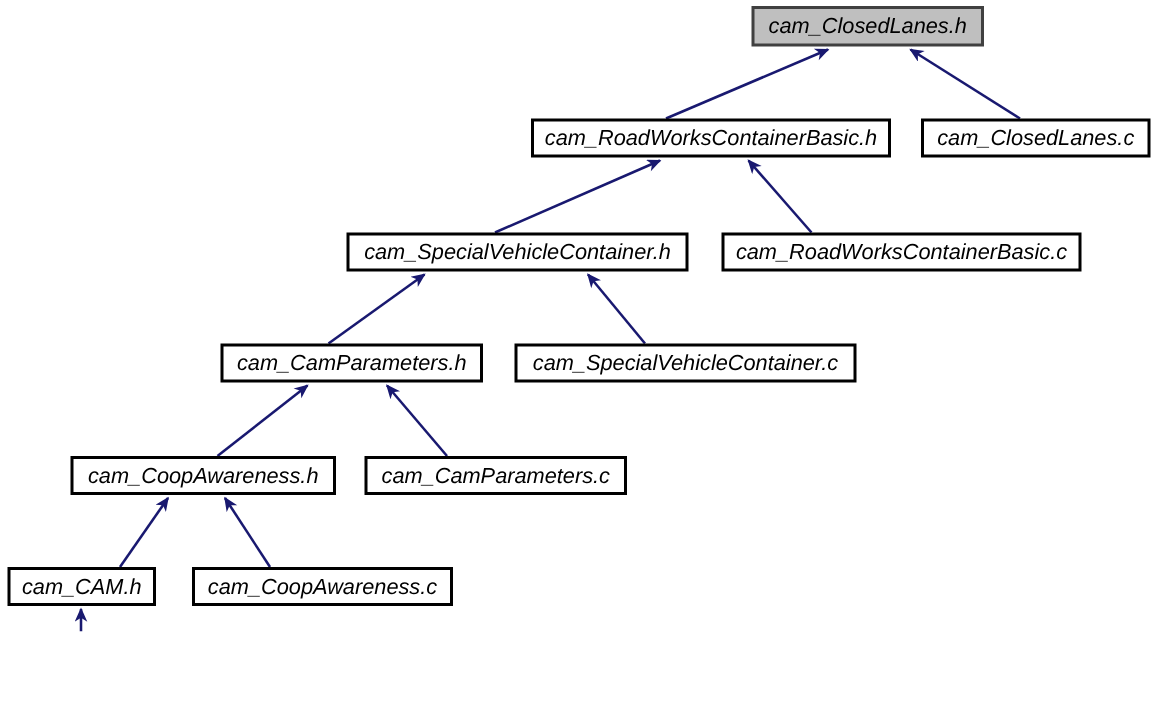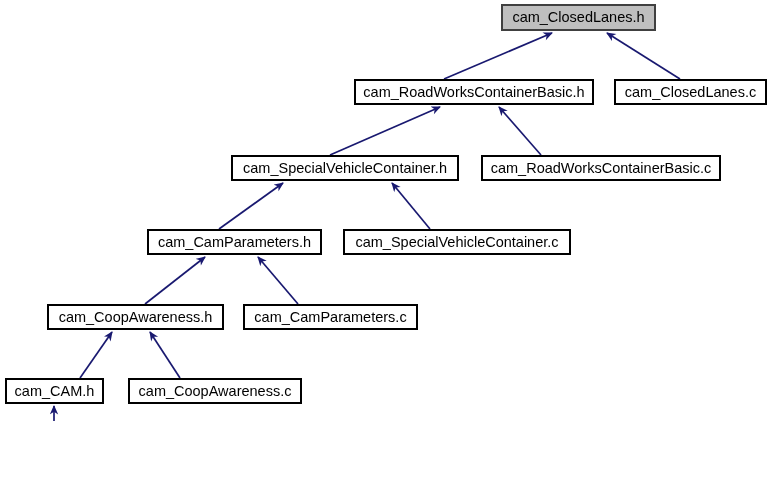--- a/index.html
+++ b/index.html
@@ -7,20 +7,21 @@
     padding: 0;
     background: #ffffff;
   }
   #graph-root {
     position: relative;
     width: 773px;
     height: 421px;
     background: #ffffff;
     font-family: "Liberation Sans", sans-serif;
     overflow: hidden;
+    font-style: italic;
   }
   svg#graph-canvas {
     position: absolute;
     left: 0;
     top: 0;
     width: 773px;
     height: 485px;
     display: block;
   }
   .node-box {

